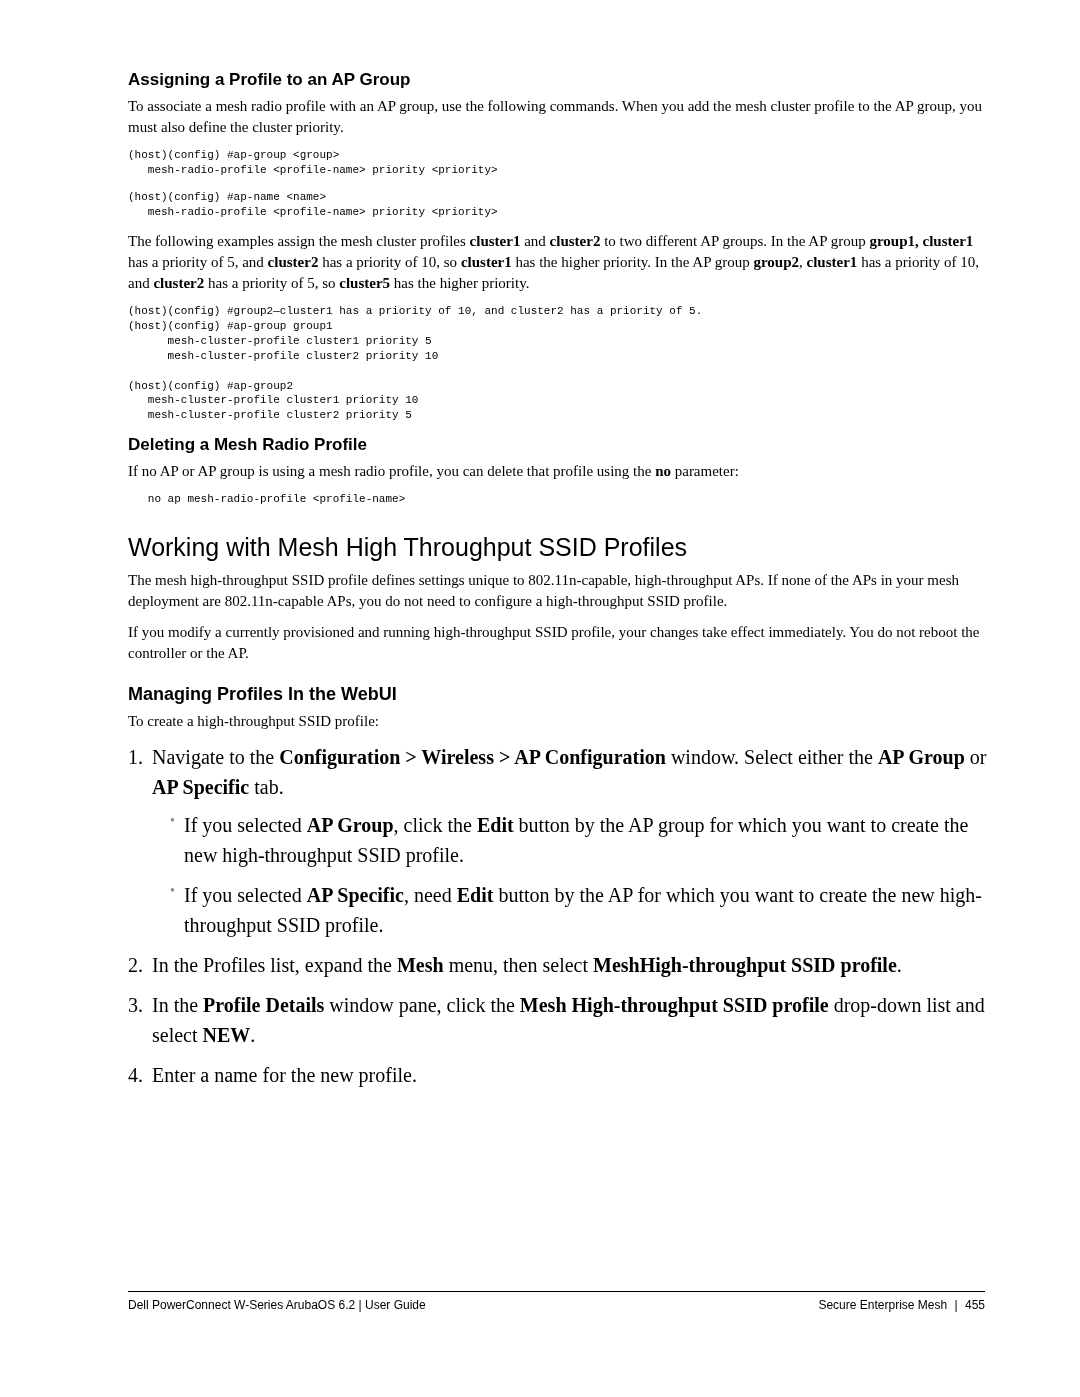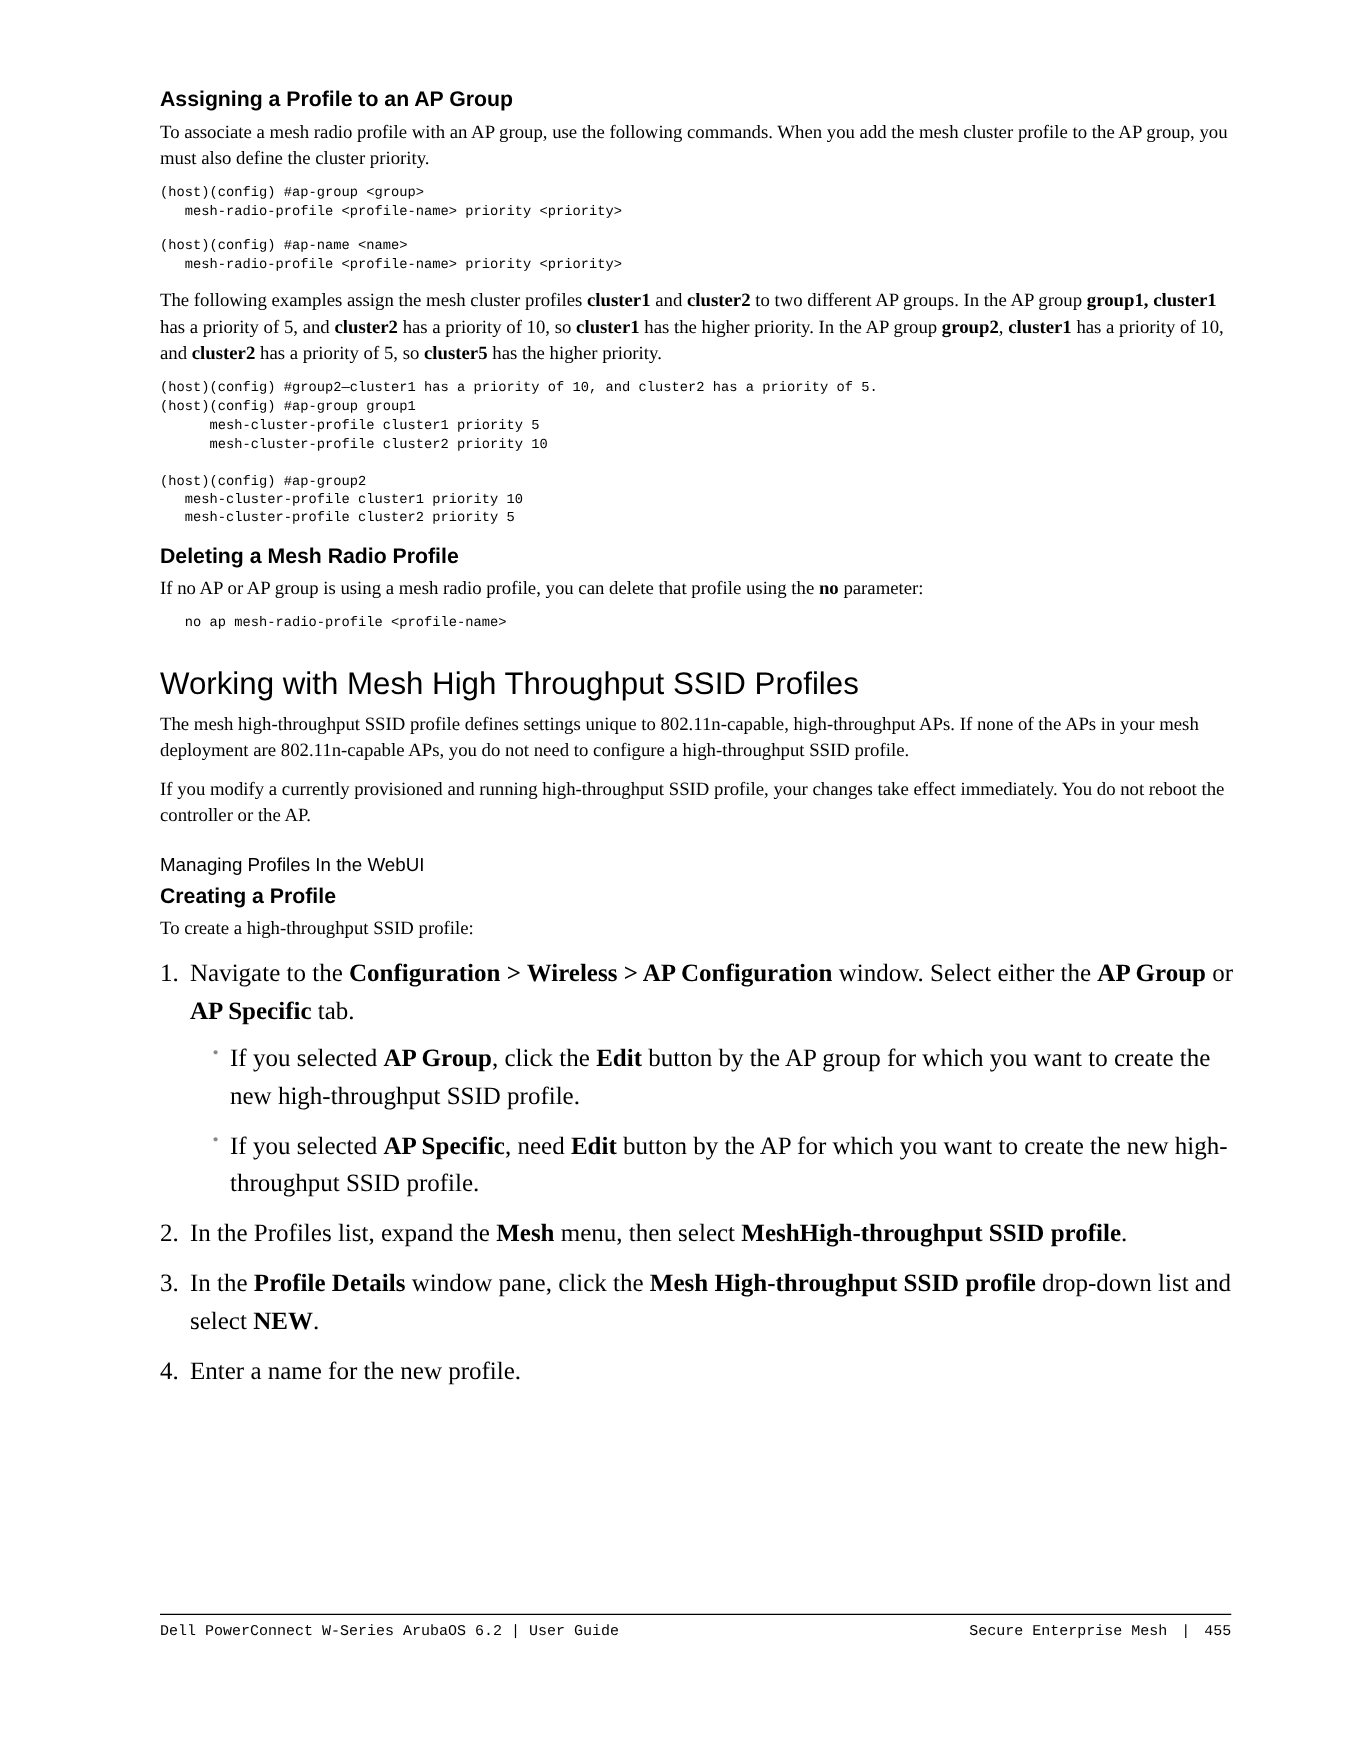--- a/index.html
+++ b/index.html
@@ -17,22 +17,22 @@
     position: relative;
   }
   h1 {
     font-family: Arial, Helvetica, sans-serif;
     font-weight: normal;
     font-size: 25px;
     margin: 26px 0 8px 0;
   }
   h2 {
     font-family: Arial, Helvetica, sans-serif;
-    font-weight: normal;
-    font-size: 15px;
+    font-weight: bold;
+    font-size: 18px;
     margin: 20px 0 6px 0;
   }
   h3 {
     font-family: Arial, Helvetica, sans-serif;
     font-weight: bold;
     font-size: 17px;
     margin: 0 0 6px 0;
   }
   p {
     font-size: 15px;
@@ -75,21 +75,21 @@
     font-size: 14px;
   }
   .b { font-weight: bold; margin-top: 14px; }
   .footer {
     position: absolute;
     bottom: 28px;
     left: 128px;
     right: 95px;
     border-top: 1px solid #000;
     padding-top: 6px;
-    font-family: Liberation Mono, monospace;
+    font-family: Liberation Sans, sans-serif;
     font-size: 12px;
     display: flex;
     justify-content: space-between;
   }
   .footer-right .sep { margin: 0 4px; }
 </style>
 </head>
 <body>
 
 <div class="page">
@@ -113,21 +113,20 @@
   <h3>Deleting a Mesh Radio Profile</h3>
   <p><span>If no AP or AP group is using a mesh radio profile, you can delete that profile using the </span><span class="b">no</span><span> parameter:</span></p>
   <pre>   no ap mesh-radio-profile &lt;profile-name&gt;</pre>
 
   <h1>Working with Mesh High Throughput SSID Profiles</h1>
   <p>The mesh high-throughput SSID profile defines settings unique to 802.11n-capable, high-throughput APs. If none of the APs in your mesh deployment are 802.11n-capable APs, you do not need to configure a high-throughput SSID profile.</p>
   <p>If you modify a currently provisioned and running high-throughput SSID profile, your changes take effect immediately. You do not reboot the controller or the AP.</p>
 
   <h2>Managing Profiles In the WebUI</h2>
 
-  <h3>Creating a Profile</h3>
   <p>To create a high-throughput SSID profile:</p>
 
   <ol>
     <li>
       <span>Navigate to the </span><span class="b">Configuration &gt; Wireless &gt; AP Configuration</span><span> window. Select either the </span><span class="b">AP Group</span><span> or </span><span class="b">AP Specific</span><span> tab.</span>
       <ul class="inner">
         <li><span>If you selected </span><span class="b">AP Group</span><span>, click the </span><span class="b">Edit</span><span> button by the AP group for which you want to create the new high-throughput SSID profile.</span></li>
         <li><span>If you selected </span><span class="b">AP Specific</span><span>, need </span><span class="b">Edit</span><span> button by the AP for which you want to create the new high-throughput SSID profile.</span></li>
       </ul>
     </li>

